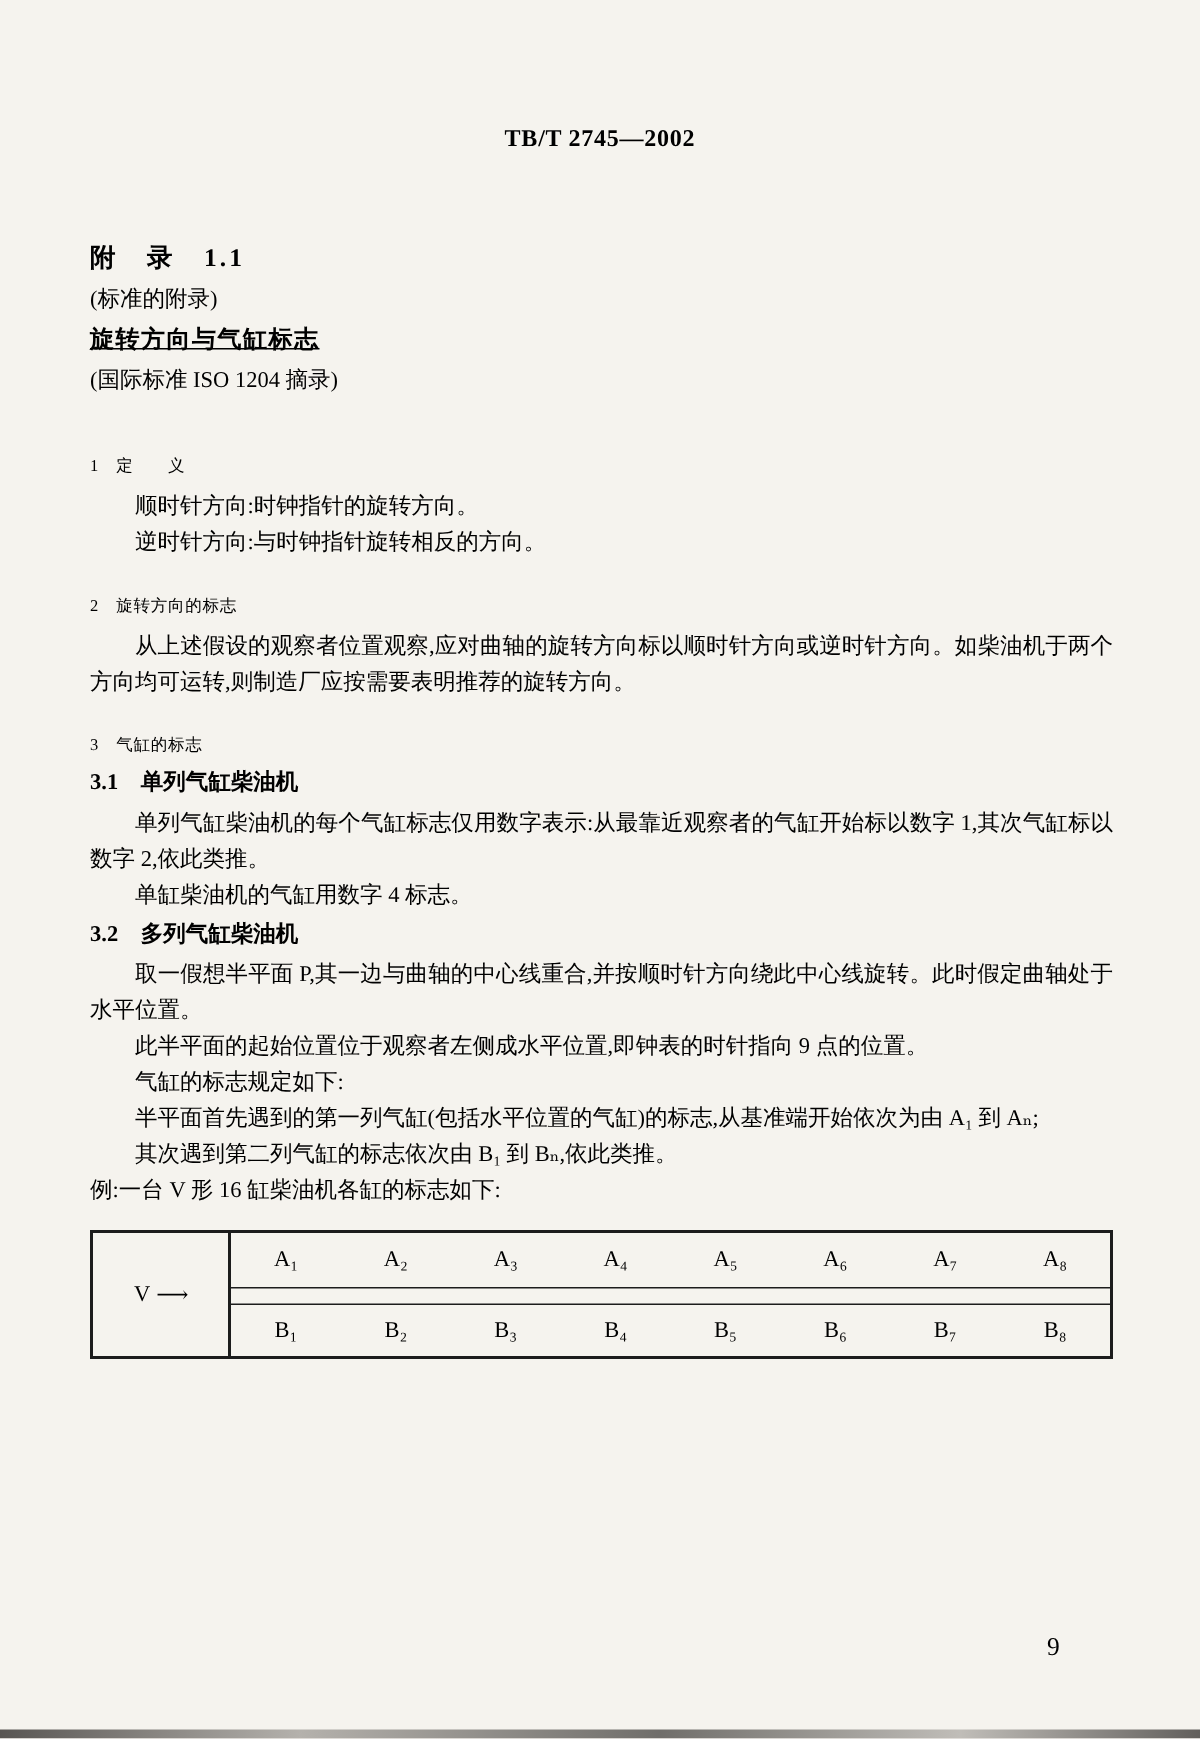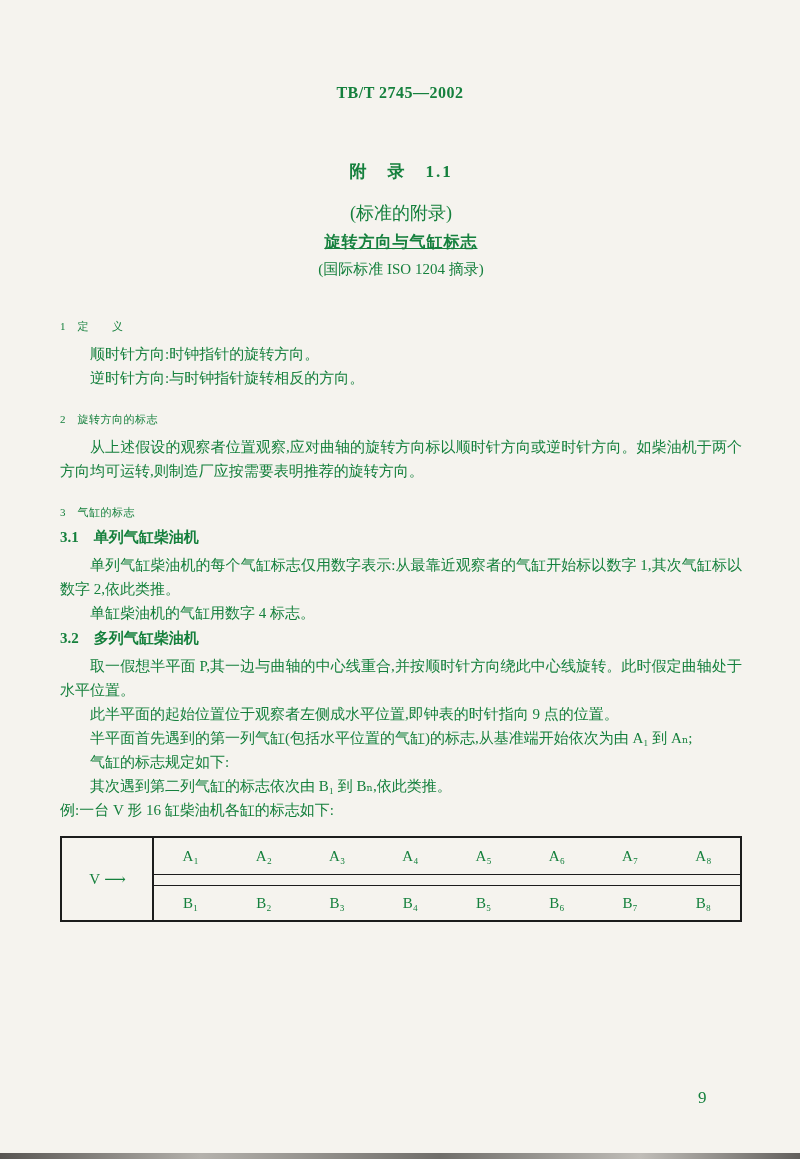--- a/index.html
+++ b/index.html
@@ -3,43 +3,43 @@
 <meta charset="utf-8">
 <style>
   * { margin: 0; padding: 0; box-sizing: border-box; }
   html, body { background: #d8d6d1; }
   .page {
     position: relative;
     width: 800px;
     height: 1159px;
     margin: 0 auto;
     background: #f5f3ee;
-    color: #15803d;
+    color: #000000;
     font-family: "Liberation Serif", "DejaVu Serif", serif;
     overflow: hidden;
   }
   .doc-header {
     position: absolute;
     top: 84px;
     left: 0;
     width: 100%;
     text-align: center;
     font-size: 16px;
     font-weight: bold;
     letter-spacing: 0.5px;
   }
   .content {
     position: absolute;
     top: 160px;
     left: 60px;
     width: 682px;
   }
-  .title-block { text-align: center; }
+  .title-block { }
   .title-appendix { font-size: 17px; font-weight: bold; letter-spacing: 2px; }
-  .title-sub { font-size: 18px; margin-top: 18px; }
+  .title-sub { font-size: 15px; margin-top: 7px; }
   .title-main { font-size: 16px; font-weight: bold; margin-top: 7px; letter-spacing: 1px; text-decoration: underline; }
   .title-source { font-size: 15px; margin-top: 7px; }
 
   .sec-heading {
     font-size: 11px;
     font-weight: normal;
     margin-top: 22px;
     margin-bottom: 8px;
     letter-spacing: 0.5px;
   }
@@ -130,22 +130,22 @@
 
     <div class="sec-heading">3　气缸的标志</div>
 
     <div class="sub-heading">3.1　单列气缸柴油机</div>
     <p class="indent">单列气缸柴油机的每个气缸标志仅用数字表示:从最靠近观察者的气缸开始标以数字 1,其次气缸标以数字 2,依此类推。</p>
     <p class="indent">单缸柴油机的气缸用数字 4 标志。</p>
 
     <div class="sub-heading">3.2　多列气缸柴油机</div>
     <p class="indent">取一假想半平面 P,其一边与曲轴的中心线重合,并按顺时针方向绕此中心线旋转。此时假定曲轴处于水平位置。</p>
     <p class="indent">此半平面的起始位置位于观察者左侧成水平位置,即钟表的时针指向 9 点的位置。</p>
+    <p class="indent">气缸的标志规定如下:</p>
     <p class="indent">半平面首先遇到的第一列气缸(包括水平位置的气缸)的标志,从基准端开始依次为由 A₁ 到 Aₙ;</p>
-    <p class="indent">气缸的标志规定如下:</p>
     <p class="indent">其次遇到第二列气缸的标志依次由 B₁ 到 Bₙ,依此类推。</p>
     <p>例:一台 V 形 16 缸柴油机各缸的标志如下:</p>
 
     <div class="cyl-table">
       <div class="table-left">
         <span>V</span>
         <span class="arrow">⟶</span>
       </div>
       <div class="table-right">
         <div class="trow trow-a">

